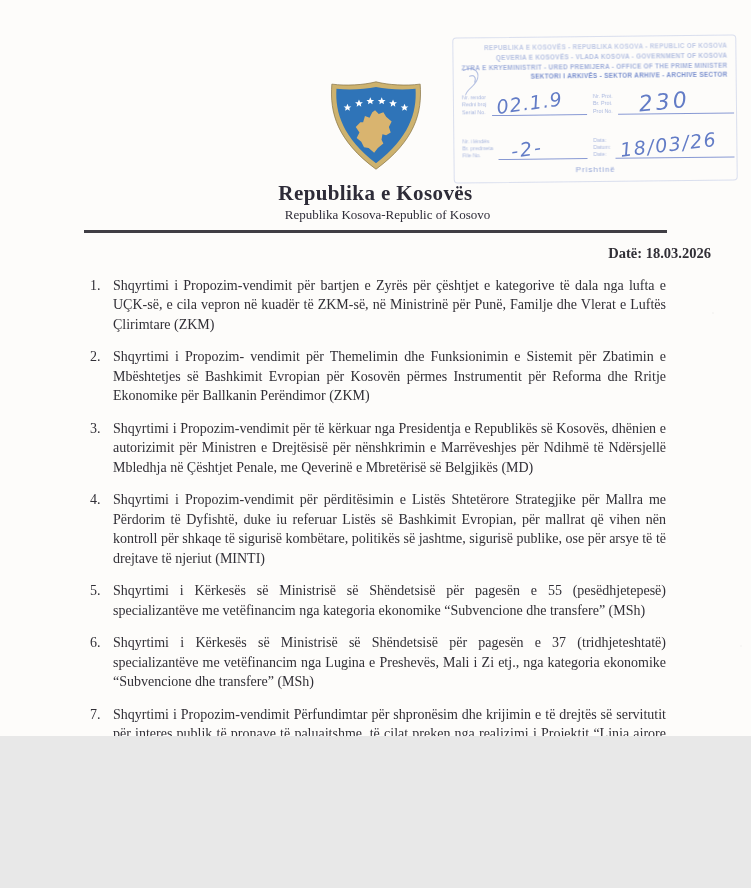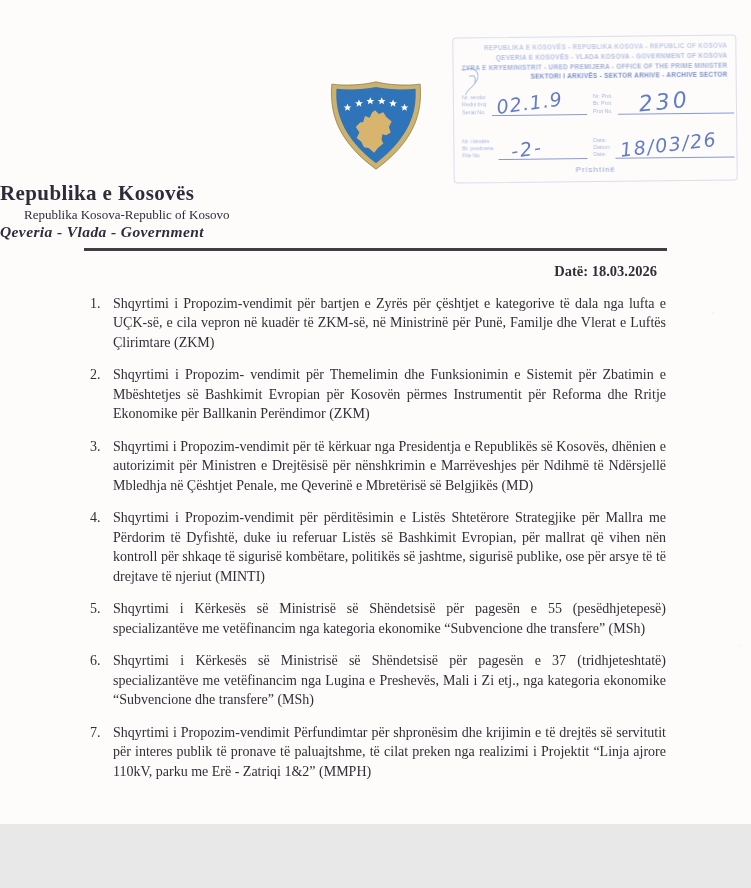--- a/index.html
+++ b/index.html
@@ -1,19 +1,19 @@
 <!DOCTYPE html>
 <html><head>
 <meta charset="utf-8">
 <style>
   * { margin:0; padding:0; box-sizing:border-box; }
   html,body { background:#e8e8e8; }
   .page {
     position:relative;
-    width:751px; height:824px;
+    width:751px; height:736px;
     margin:0 auto;
     background:#fdfcfa;
     font-family:"Liberation Serif", serif;
     color:#312f36;
     overflow:hidden;
     background-image:
       radial-gradient(1.2px 1.2px at 713px 313px, rgba(70,70,70,.35) 0 50%, transparent 60%),
       radial-gradient(1.2px 1.2px at 741px 646px, rgba(70,70,70,.30) 0 50%, transparent 60%),
       radial-gradient(1px 1px at 612px 182px, rgba(70,70,70,.22) 0 50%, transparent 60%),
       radial-gradient(1px 1px at 571px 292px, rgba(120,60,60,.20) 0 50%, transparent 60%),
@@ -49,28 +49,28 @@
     transform:rotate(-7deg); transform-origin:left bottom;
   }
   .hand.hv1 { font-size:19px; letter-spacing:1px; }
   .hand.hv2 { font-size:22px; letter-spacing:3px; transform:rotate(-5deg); left:22px; }
   .hand.hv3 { font-size:19px; letter-spacing:2px; left:14px; }
   .hand.hv4 { font-size:19px; letter-spacing:1.5px; transform:rotate(-6deg); }
   .stamp-city { text-align:center; font-family:"Liberation Sans", sans-serif; font-size:8px; letter-spacing:1px; margin-top:6px; opacity:.7; filter:blur(.2px); }
 
   
   .emblem { display:block; margin:80px auto 0 auto; width:106px; height:92px; }
-  .titles { text-align:left; margin-top:9px; color:#2e2c38; }
+  .titles { text-align:center; margin-top:9px; color:#2e2c38; }
   .t1 { font-size:21px; font-weight:bold; letter-spacing:.4px; }
   .t2 { font-size:13px; font-weight:normal; margin-top:1px;margin-left:24px; }
   .t3 { font-size:15.5px; font-weight:bold; font-style:italic; letter-spacing:.4px; }
   .rule { margin:7px 84px 0 84px; height:2.5px; background:#403e44; }
 
   
-  .date-line { margin:12px 94px 0 84px; text-align:right; font-weight:bold; font-size:14.5px; }
+  .date-line { margin:12px 40px 0 84px; text-align:right; font-weight:bold; font-size:14.5px; }
   .intro { margin:10px 85px 0 84px; font-size:14px; line-height:20px; text-align:justify; }
   .agenda-heading { margin:18px 85px 0 84px; font-weight:bold; font-size:14.5px; letter-spacing:.5px; }
   .agenda { margin:14px 85px 0 90px; }
   .item { display:flex; margin-bottom:13px; font-size:14px; line-height:19.5px; }
   .item .num { width:23px; flex-shrink:0; }
   .item .txt { flex:1; text-align:justify; }
 </style>
 </head>
 <body>
 
@@ -142,21 +142,20 @@
     <use href="#star" transform="translate(48.8,23) scale(0.85)"></use>
     <use href="#star" transform="translate(61.2,23) scale(0.85)"></use>
     <use href="#star" transform="translate(73.5,25.5) scale(0.85)"></use>
     <use href="#star" transform="translate(86,30) scale(0.85)"></use>
     <path d="M54,33 L58,37 L63,35 L66,40 L72,45 L69,51 L71,57 L66,60 L62,59 L61,65 L63,69 L57,74 L53,79 L47,74 L42,73 L39,67 L34,63 L37,57 L33,51 L38,46 L41,46 L43,39 L48,41 L51,35 Z" fill="#d9b46f"></path>
   </svg>
 
   <div class="titles">
     <div class="t1">Republika e Kosovës</div>
     <div class="t2">Republika Kosova-Republic of Kosovo</div>
-    <div class="t3">Qeveria - Vlada - Government</div>
   </div>
   <div class="rule"></div>
 
   <div class="date-line">Datë: 18.03.2026</div>
 
 
 
   <div class="agenda">
     <div class="item">
       <span class="num">1.</span>

